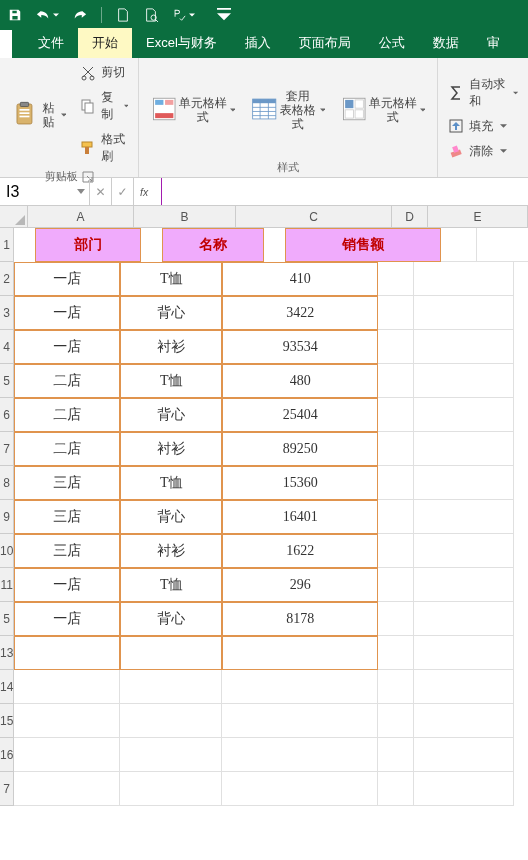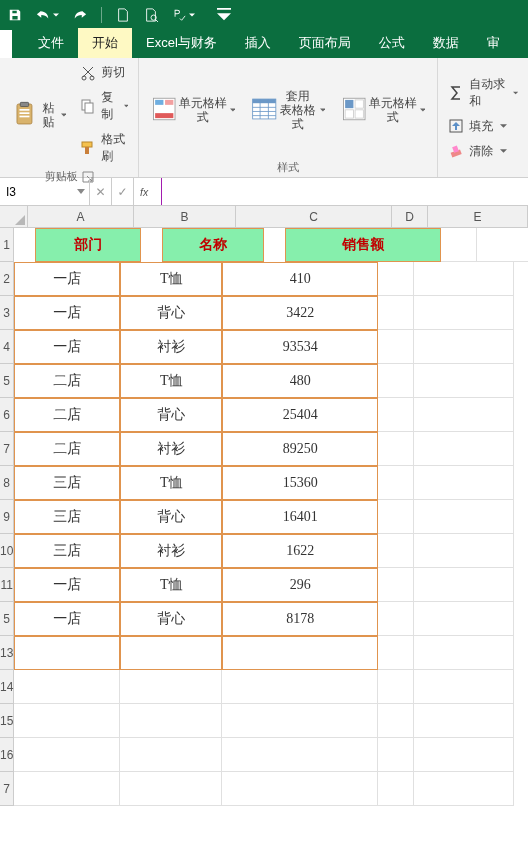--- a/index.html
+++ b/index.html
@@ -26,40 +26,40 @@
 .bigbtn .bi { width:32px; height:32px; margin-bottom:2px; }
 .bigbtn .cap { font-size:12px; color:#444; text-align:center; line-height:14px; }
 .btnstack { display:flex; flex-direction:column; gap:4px; justify-content:center; }
 .smbtn { display:flex; align-items:center; gap:5px; padding:2px 4px; cursor:pointer; border-radius:2px; font-size:12px; color:#444; }
 .smbtn .si { width:16px; height:16px; flex:none; }
 .launcher { width:12px; height:12px; }
 
 
 .fbar { height:28px; display:flex; align-items:stretch; border-bottom:1px solid #ccc; background:#fff; }
 .namebox { width:90px; border-right:1px solid #ccc; display:flex; align-items:center; padding:0 6px; position:relative; }
-.namebox input { border:0; width:100%; font-size:12px; outline:none; }
+.namebox input { border:0; width:100%; font-size:16px; outline:none; }
 .namebox .dd { position:absolute; right:4px; width:8px; height:8px; cursor:pointer; }
 .fx { width:28px; display:flex; align-items:center; justify-content:center; border-right:1px solid #a21caf; }
 .fx svg { width:16px; height:16px; }
 .formula { flex:1; display:flex; align-items:center; padding-left:6px; font-style:italic; color:#888; }
 .fbtn { width:22px; display:flex; align-items:center; justify-content:center; border-right:1px solid #ccc; color:#999; cursor:pointer; }
 
 
 .grid { display:flex; }
 .corner { width:28px; height:22px; background:#f0f0f0; border-right:1px solid #ccc; border-bottom:1px solid #ccc; position:relative; }
 .corner:after { content:""; position:absolute; right:2px; bottom:2px; border-style:solid; border-width:0 0 10px 10px; border-color:transparent transparent #b8b8b8 transparent; }
 .colhead { height:22px; background:#f0f0f0; display:flex; }
 .ch { border-right:1px solid #ccc; border-bottom:1px solid #ccc; display:flex; align-items:center; justify-content:center; color:#555; cursor:pointer; }
 .rowheads { width:28px; background:#f0f0f0; }
 .rh { height:34px; border-right:1px solid #ccc; border-bottom:1px solid #ccc; display:flex; align-items:center; justify-content:center; color:#555; cursor:pointer; font-size:12px; }
 .cells { position:relative; }
 .row { display:flex; height:34px; }
 .cell { border-right:1px solid #e0e0e0; border-bottom:1px solid #e0e0e0; display:flex; align-items:center; justify-content:center; font-size:14px; font-family:SimSun,serif; color:#333; }
 
-.hdr { background:#86efac; color:#c00000; font-weight:bold; border:1px solid #e0944e!important;margin-left:21px; }
+.hdr { background:#f0abfc; color:#c00000; font-weight:bold; border:1px solid #e0944e!important;margin-left:21px; }
 .tcell { border:1px solid #e0944e!important; }
 .colA{width:106px}.colB{width:102px}.colC{width:156px}.colD{width:36px}.colE{width:100px}
 
 
 .smbtn .dd, .bigbtn .dd, .tab .dd{ width:7px; height:4px; margin-left:2px; }
 .ddp { fill:#666; }
 </style>
 </head>
 <body>
 

